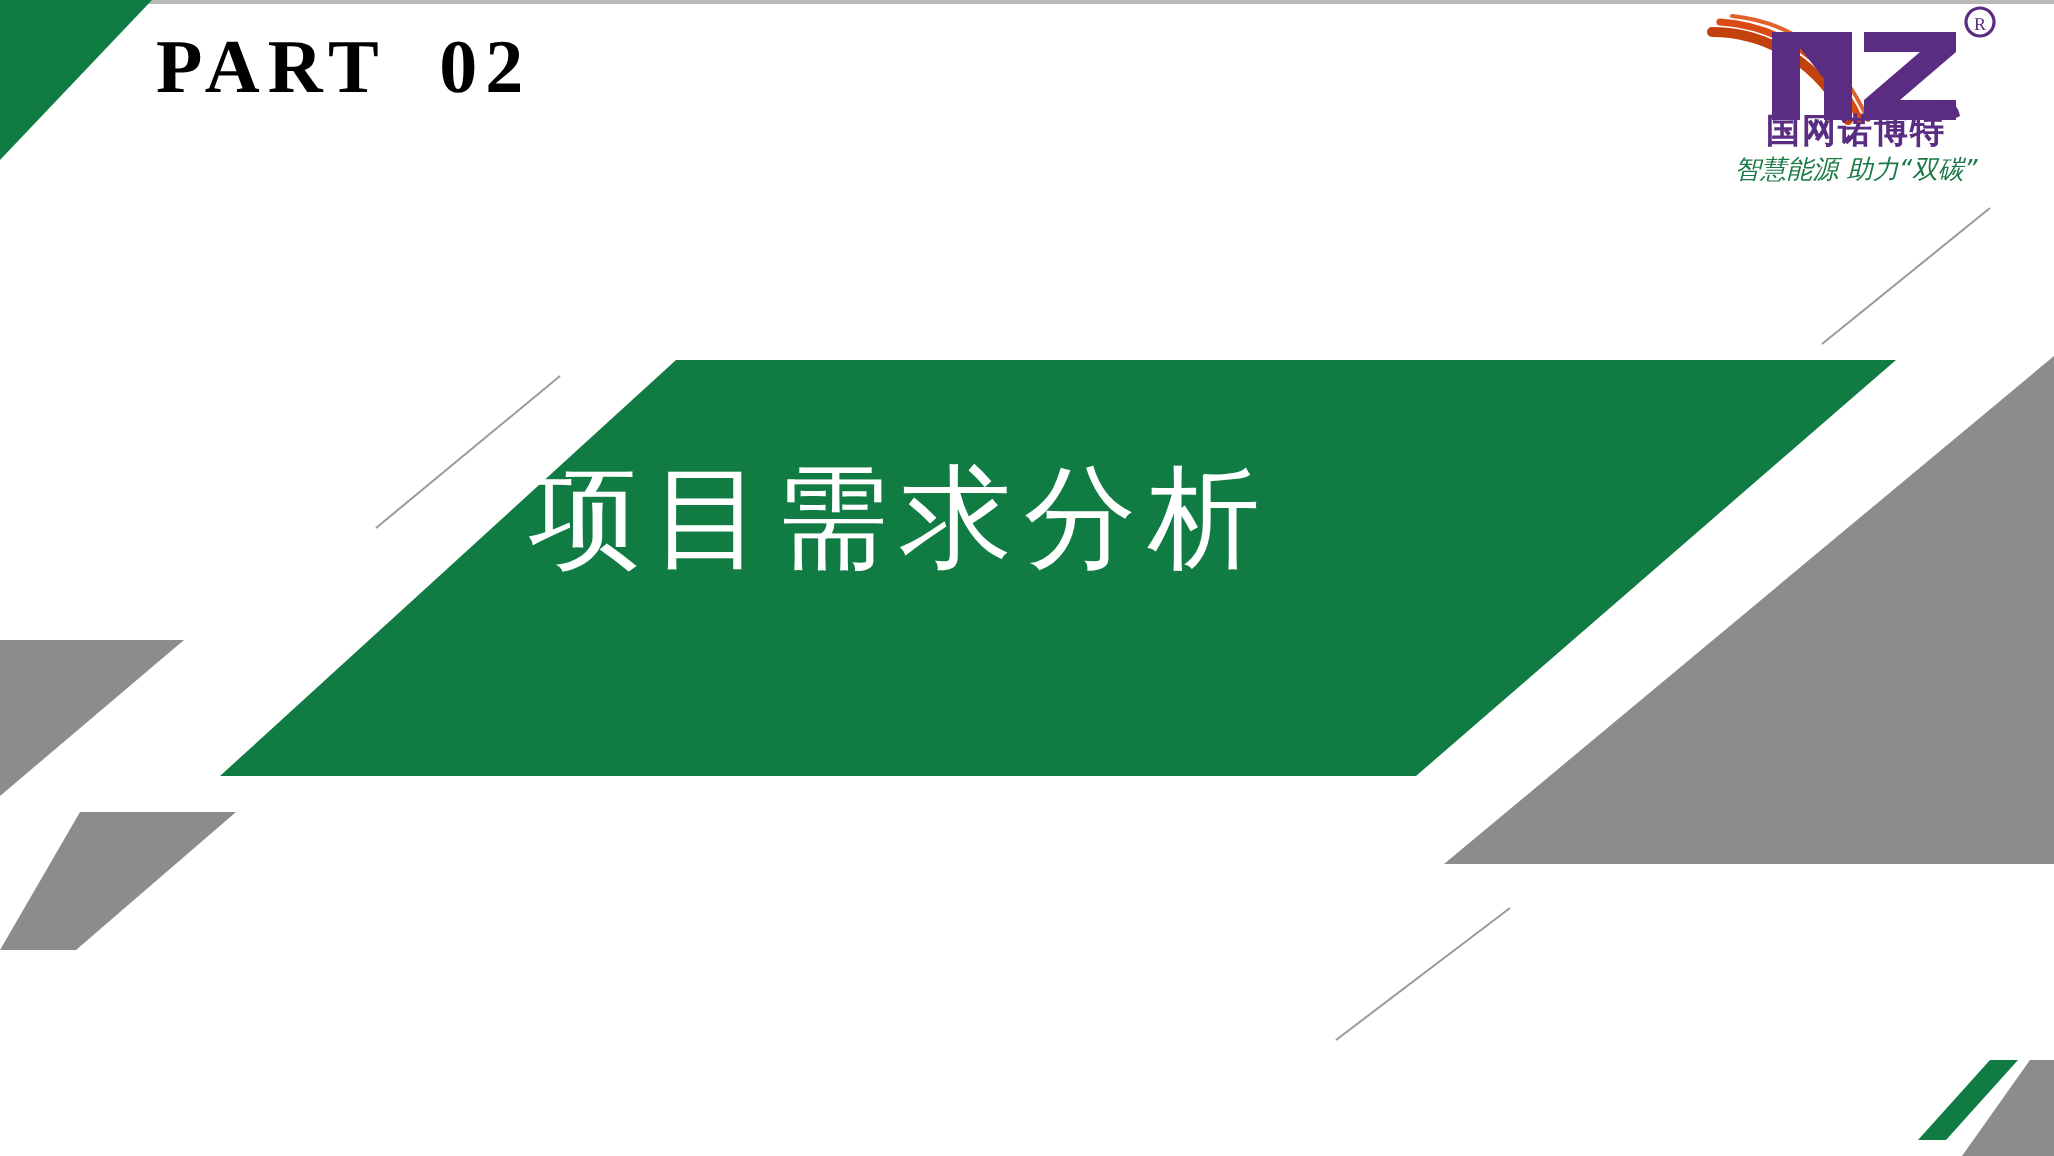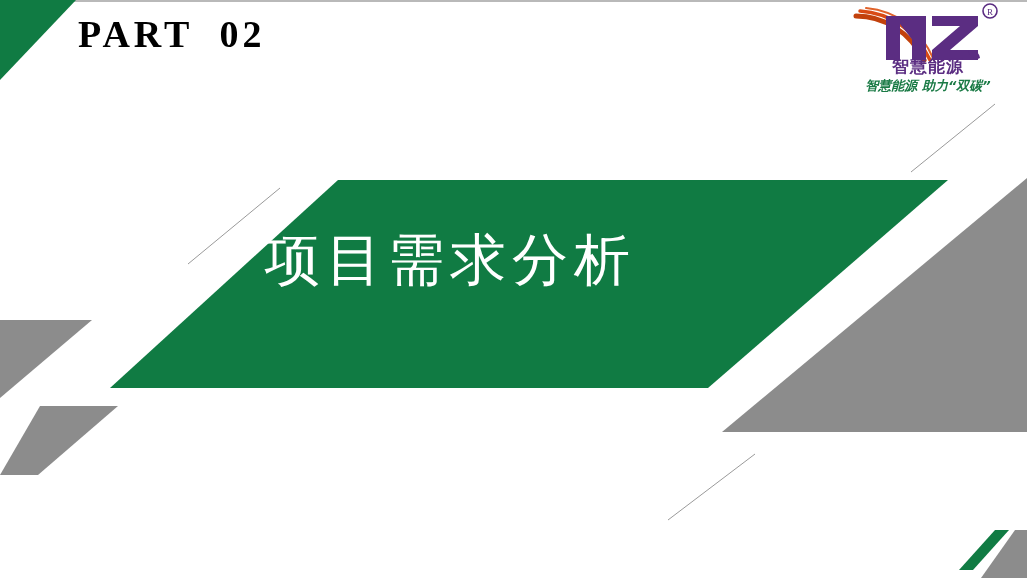--- a/index.html
+++ b/index.html
@@ -122,21 +122,21 @@
     letter-spacing: 1px;
     color: #5b2d82;
     line-height: 20px;
   }
   #logo-tagline {
     position: absolute;
     left: 0; top: 76px;
     width: 180px;
     text-align: center;
     font-family: "DejaVu Sans", sans-serif;
-    font-weight: bold;
+    font-weight: normal;
     font-style: italic;
     font-size: 13px;
     letter-spacing: 0px;
     color: #1a7a45;
     line-height: 16px;
     white-space: nowrap;
   }
 </style>
 </head>
 <body>
@@ -195,17 +195,17 @@
       <rect x="62" y="14" width="14" height="44" fill="#5b2d82"></rect>
       <polygon points="50,14 64,14 64,40 50,22" fill="#5b2d82"></polygon>
 
       <polygon points="82,14 128,14 128,24 100,48 128,48 128,58 82,58 82,48 110,24 82,24" fill="#5b2d82"></polygon>
 
       <path d="M118 50 q 10 -4 12 6 q -6 4 -12 -6 z" fill="#5b2d82"></path>
 
       <circle cx="140" cy="9" r="7" fill="none" stroke="#5b2d82" stroke-width="1.6"></circle>
       <text x="140" y="13" font-family="Liberation Serif, serif" font-size="9" fill="#5b2d82" text-anchor="middle">R</text>
     </svg>
-    <div id="logo-name">智慧能源</div>
+    <div id="logo-name">国网诺博特</div>
     <div id="logo-tagline">智慧能源 助力“双碳”</div>
   </div>
 
 </div>
 
 </body></html>

